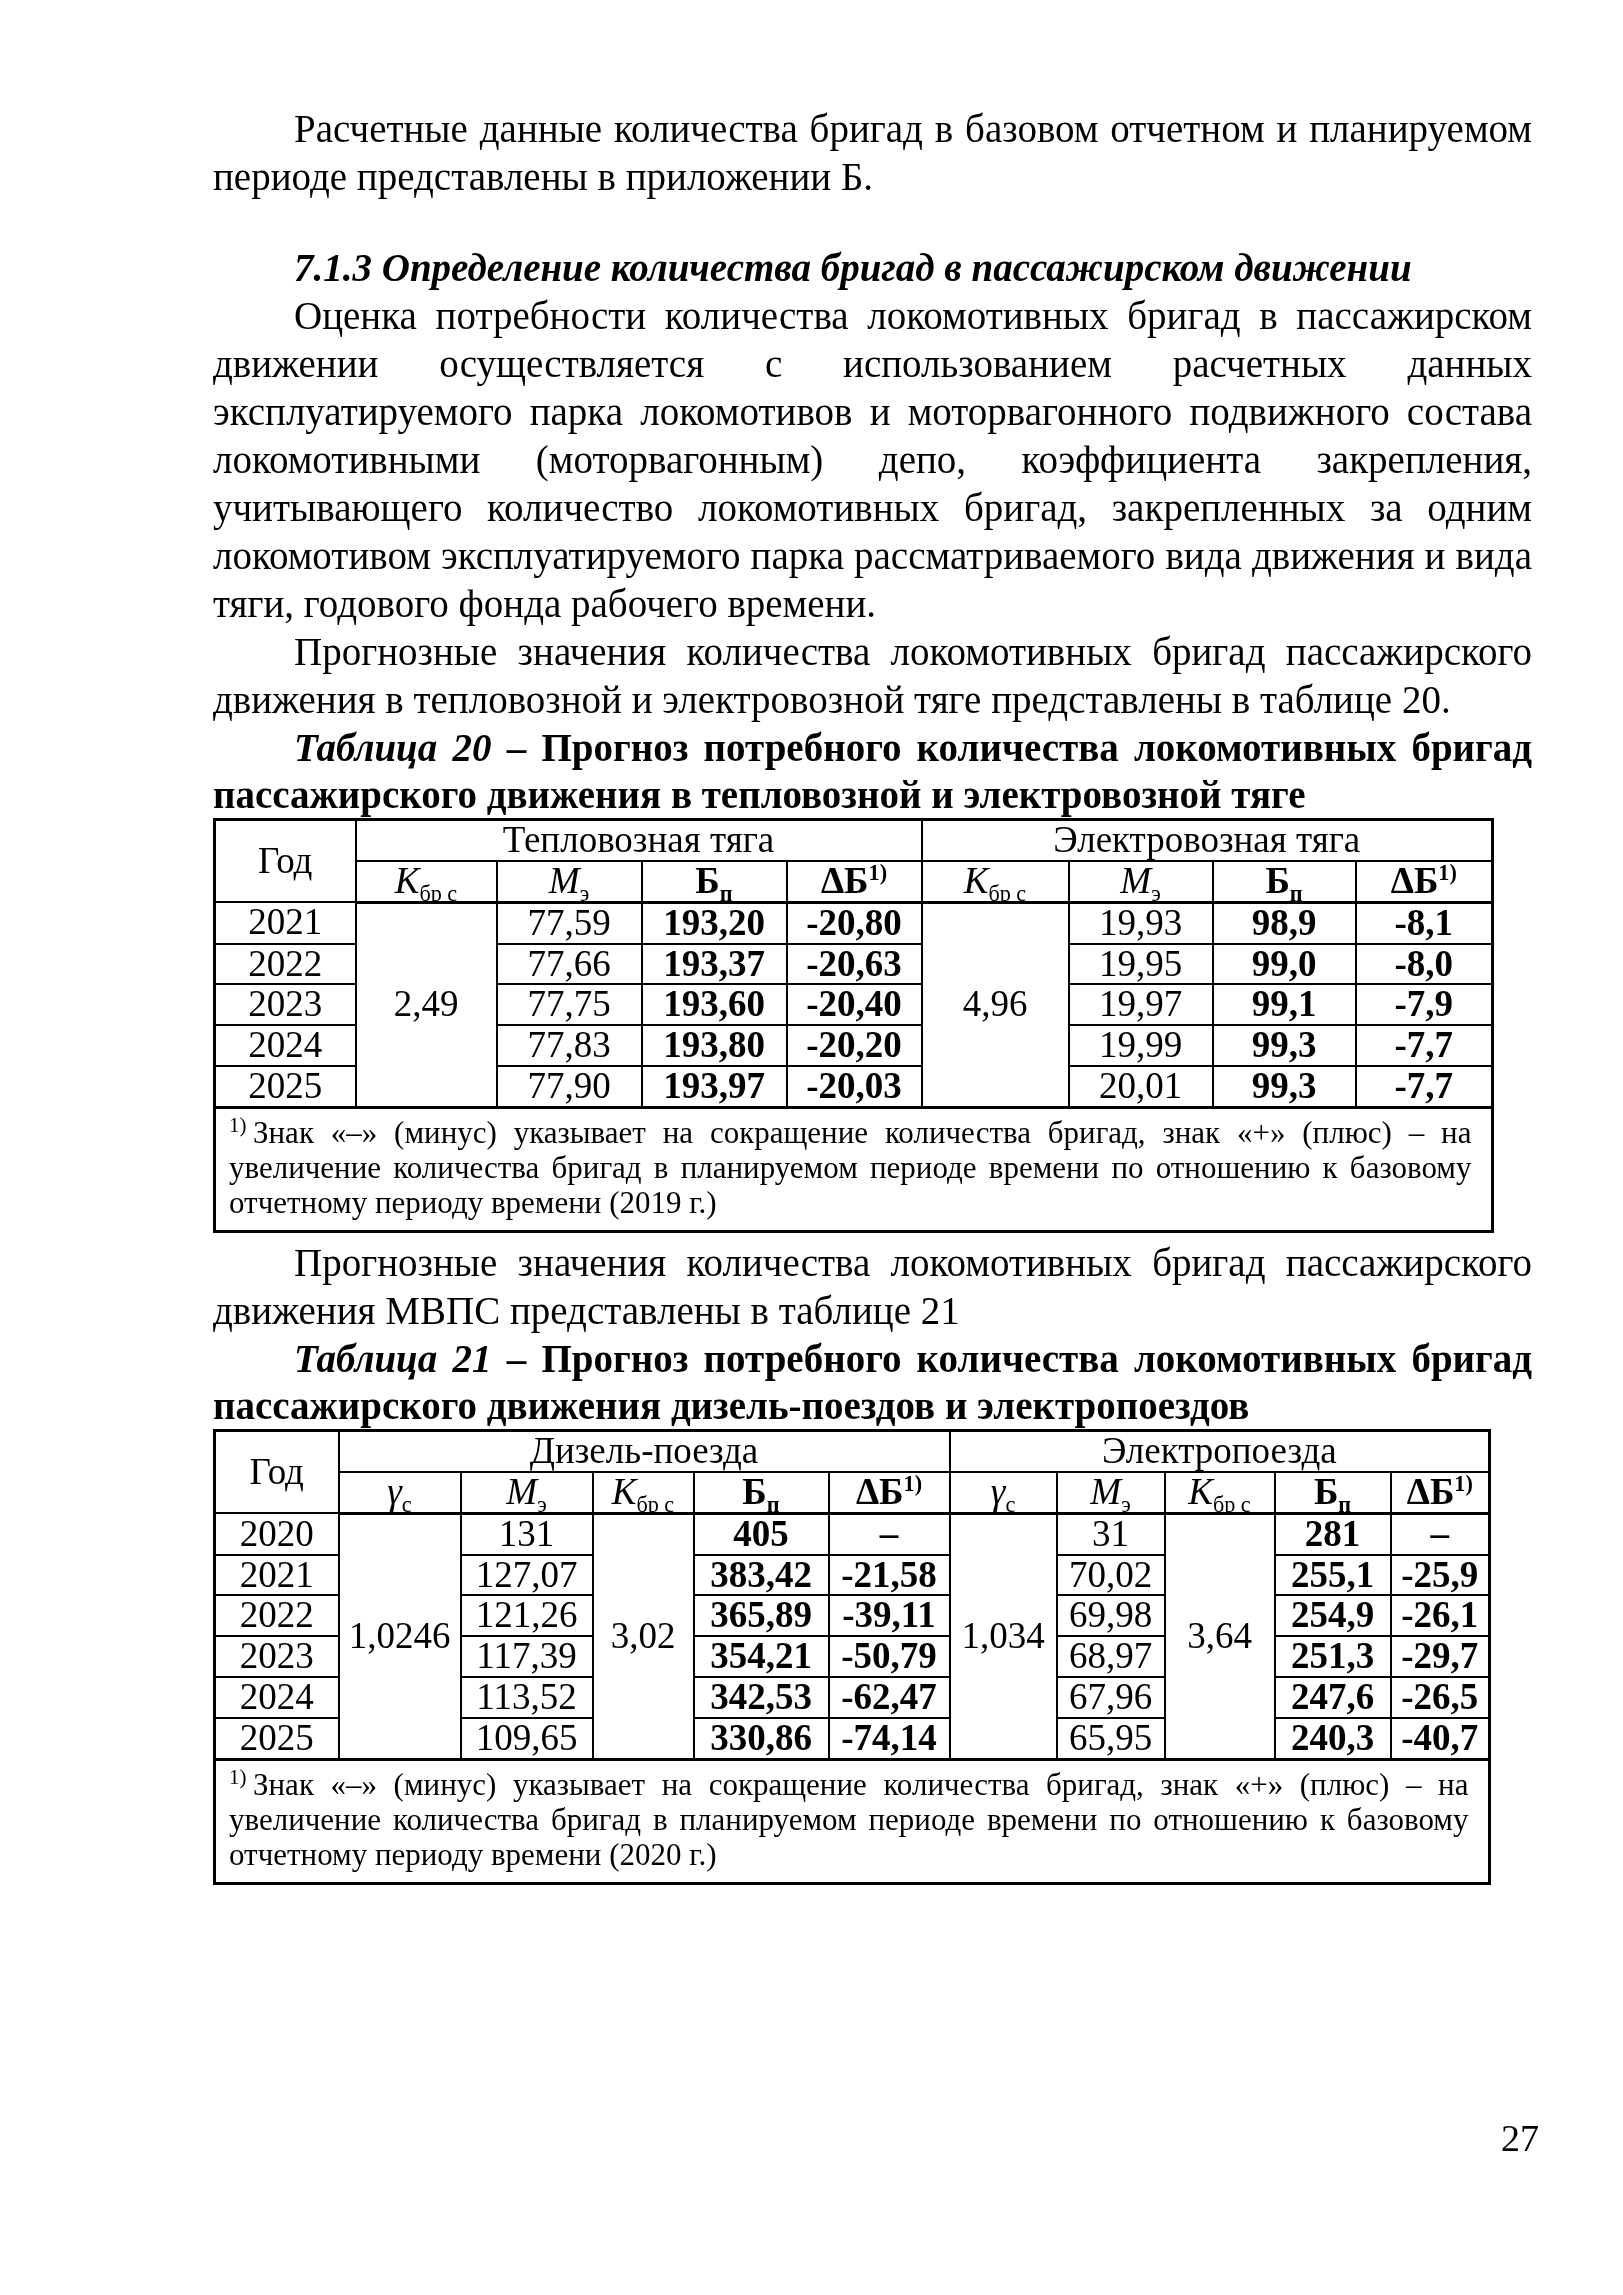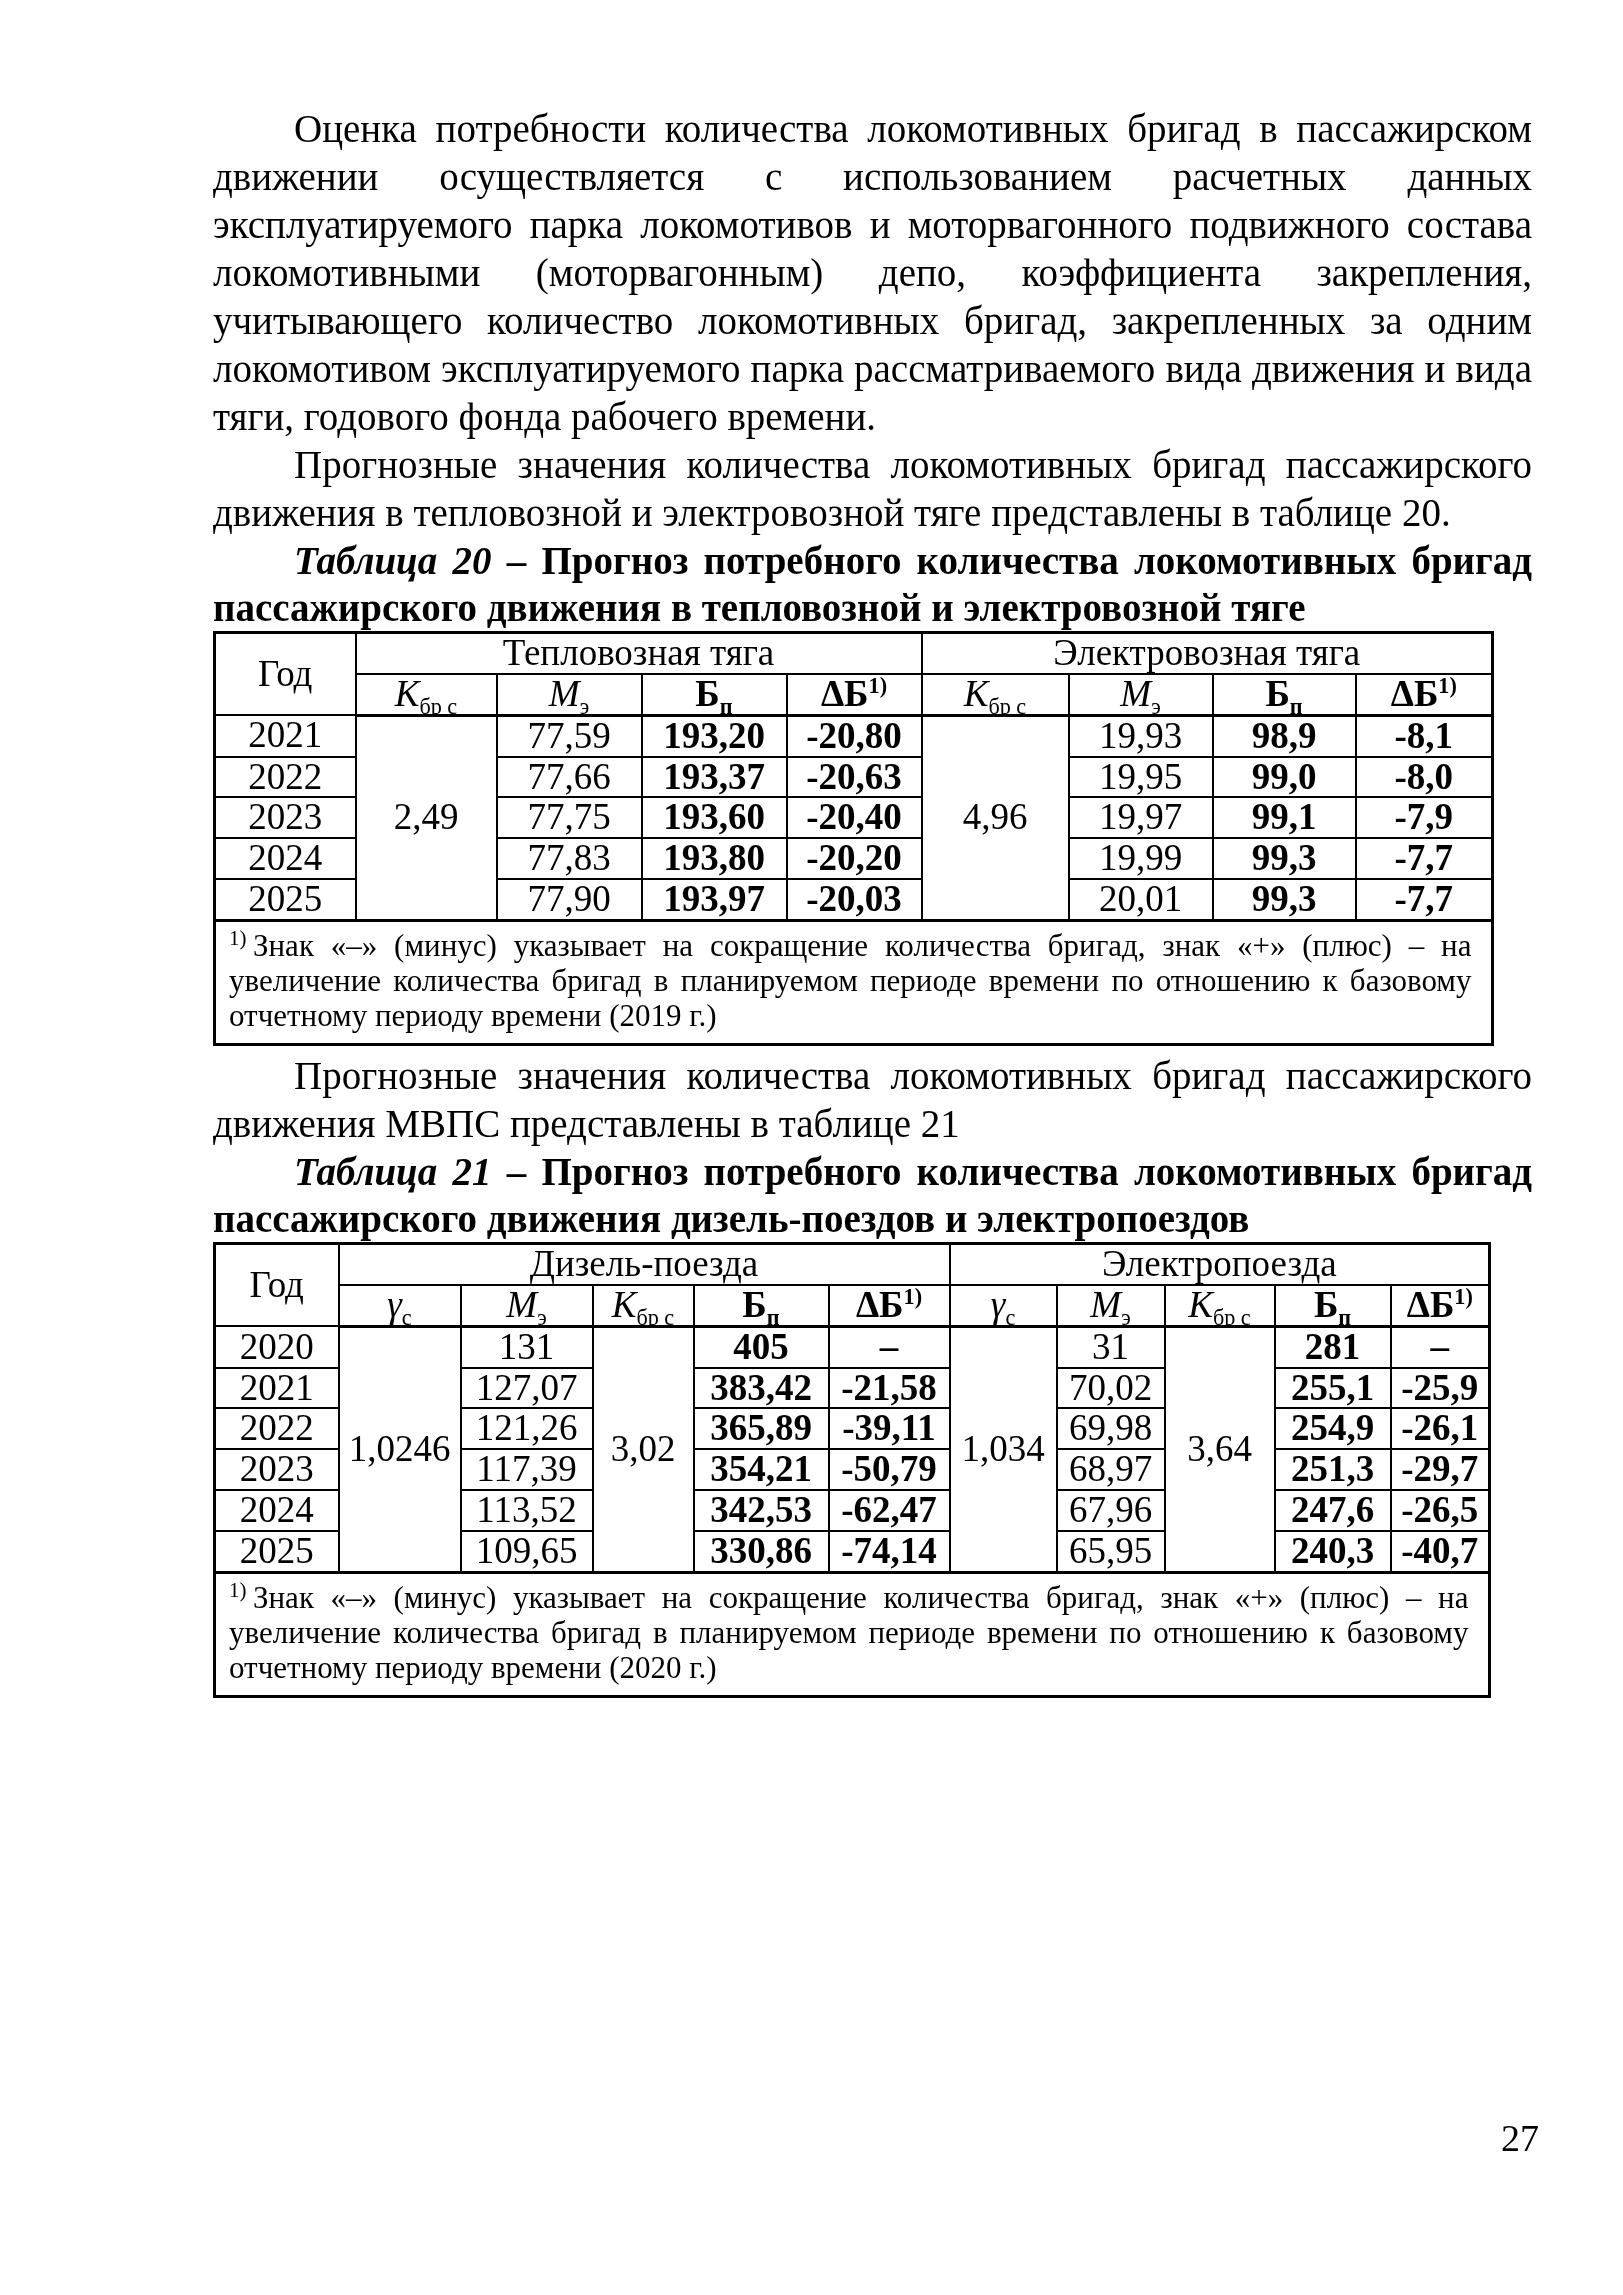--- a/index.html
+++ b/index.html
@@ -68,21 +68,23 @@
     top:2119px;right:84px;
     font-size:38px;line-height:38px;text-align:right;
   }
 </style>
 </head>
 <body>
 
 <div class="page">
   <div class="content">
 
-
+    <p class="body-par">Расчетные данные количества бригад в базовом отчетном и планируемом периоде  представлены в приложении Б.</p>
+
+    <p class="heading">7.1.3 Определение количества бригад в пассажирском движении</p>
 
     <p class="body-par">Оценка потребности количества локомотивных бригад в пассажирском движении осуществляется с использованием расчетных данных эксплуатируемого парка локомотивов и моторвагонного подвижного состава локомотивными (моторвагонным) депо, коэффициента закрепления, учитывающего количество локомотивных бригад, закрепленных за одним локомотивом эксплуатируемого парка рассматриваемого вида движения и вида тяги, годового фонда рабочего времени.</p>
     <p class="body-par">Прогнозные значения количества локомотивных бригад пассажирского движения в тепловозной и электровозной тяге представлены в таблице 20.</p>
 
     <p class="caption"><span class="cap-label">Таблица 20</span> <span class="cap-rest">– Прогноз потребного количества локомотивных бригад пассажирского движения в тепловозной и электровозной тяге</span></p>
 
     <table class="doc-table t20">
       <colgroup>
         <col style="width:141px">
           <col style="width:141px">

